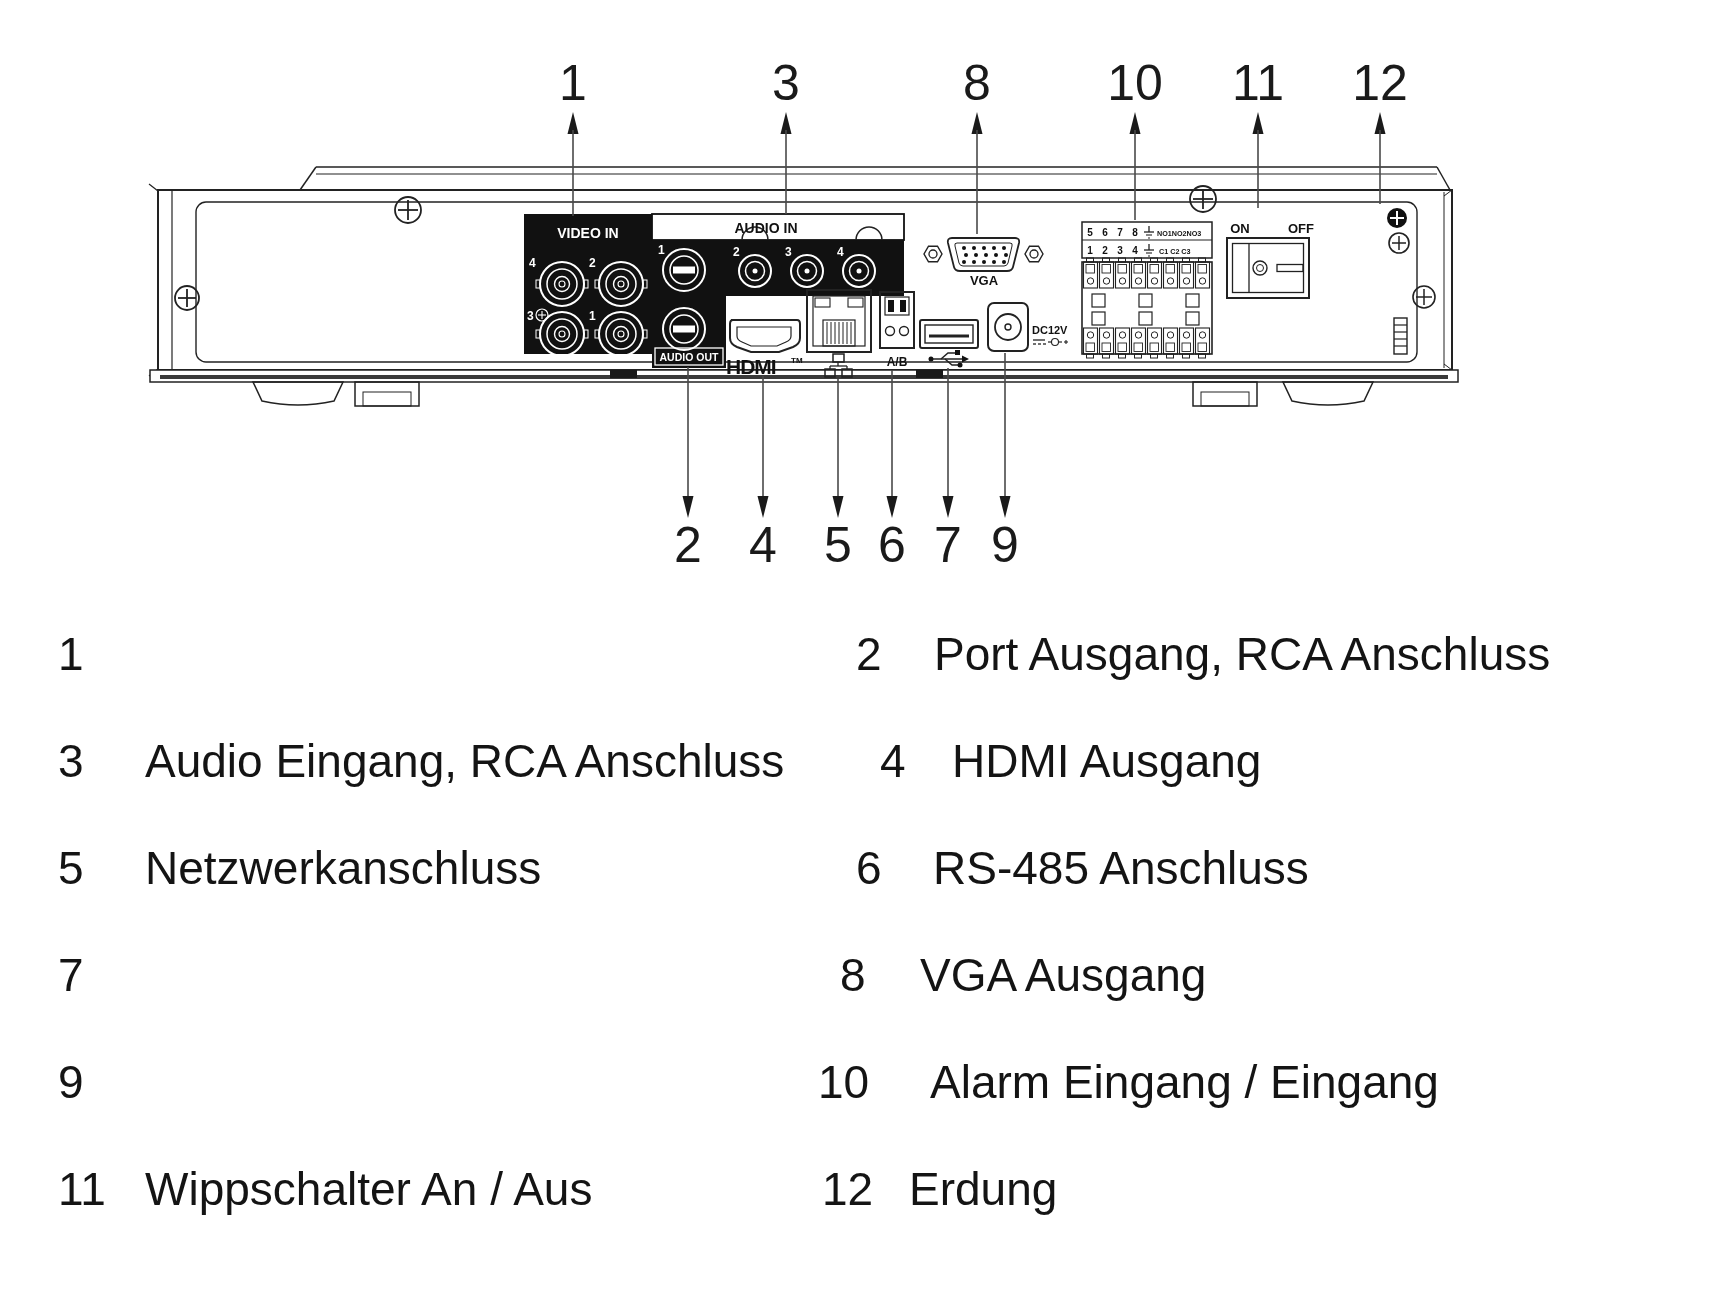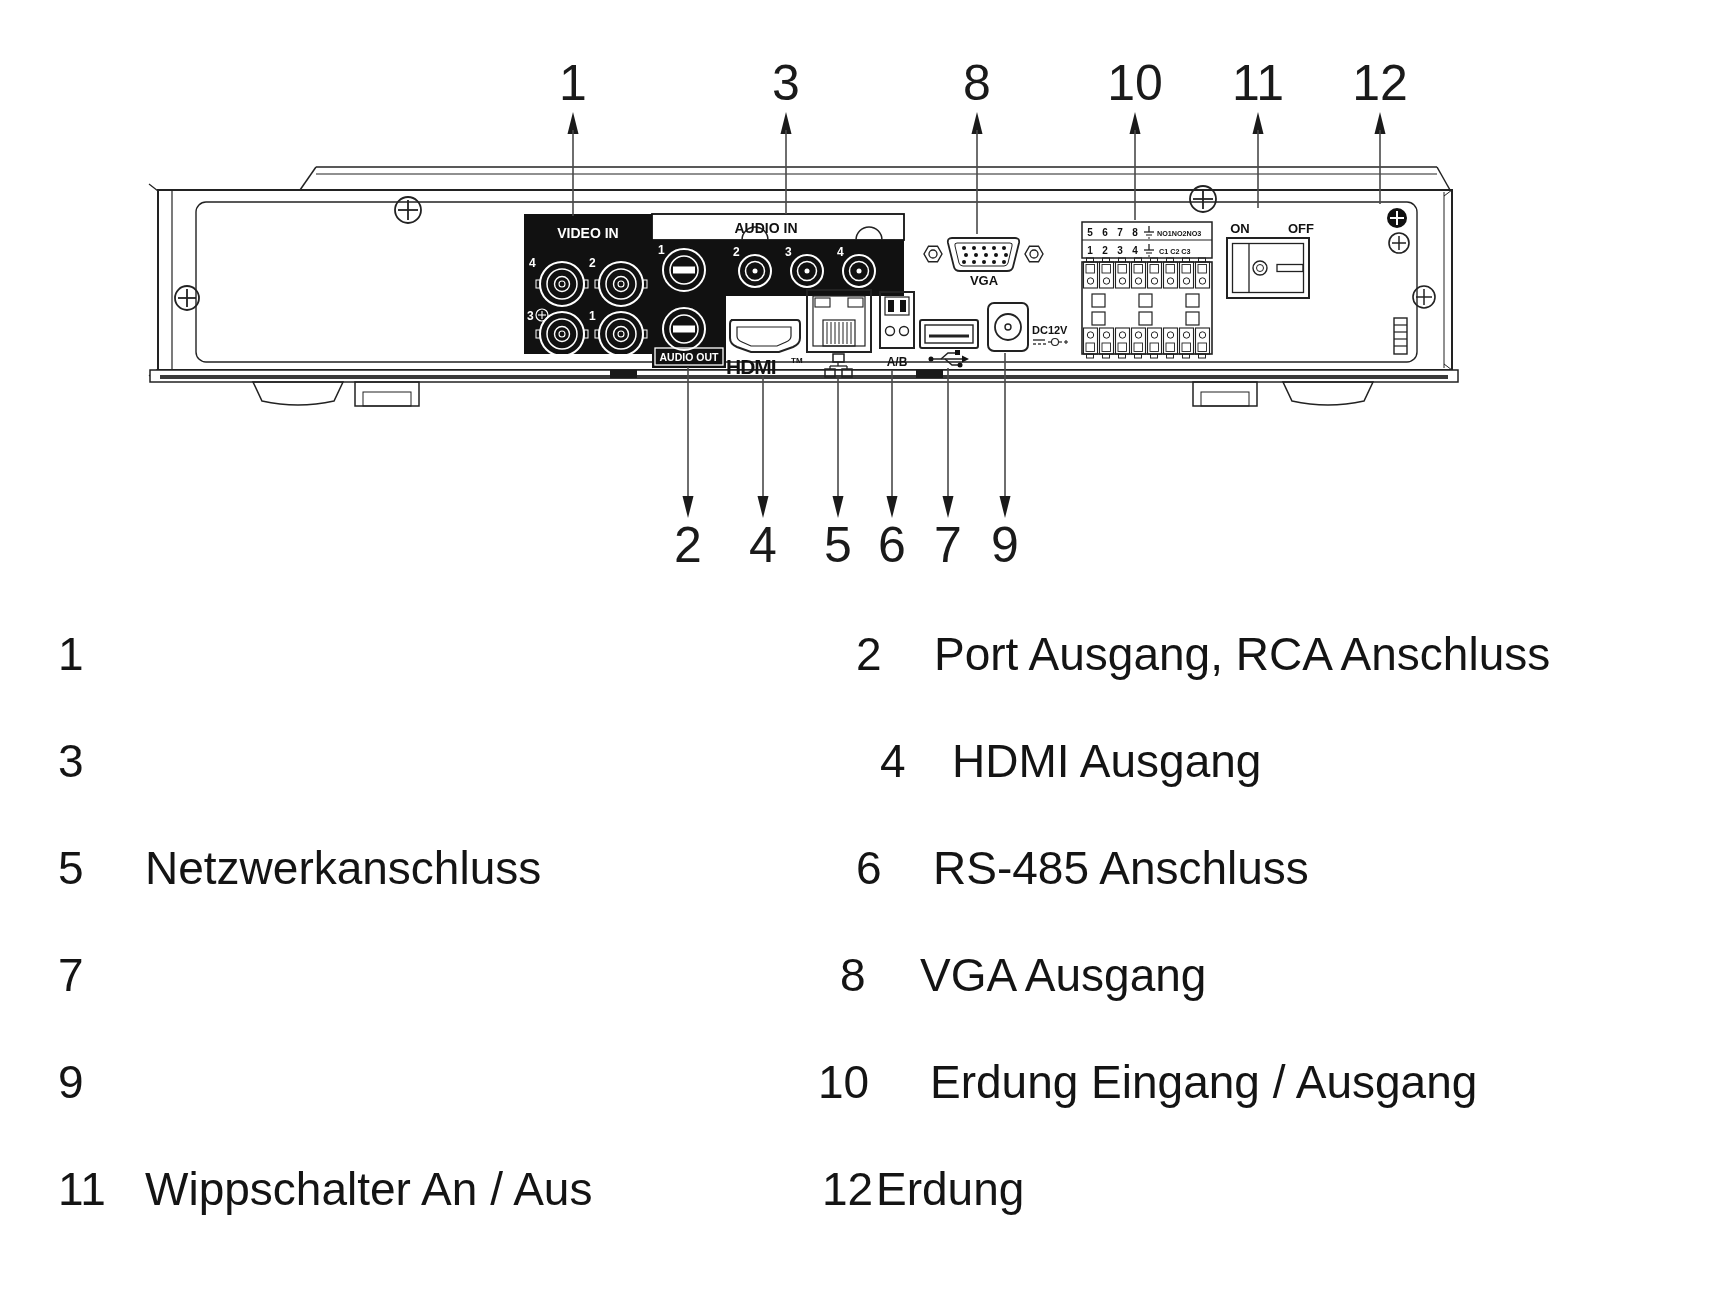--- a/index.html
+++ b/index.html
@@ -9,21 +9,21 @@
   .legend{position:absolute;top:0;left:0;width:1710px;height:1314px;}
   .legend-row{position:absolute;left:0;width:1710px;height:56px;font-size:46px;color:#141414;white-space:nowrap;}
   .legend-row span{position:absolute;top:0;}
   .row1{top:627px}.row2{top:734px}.row3{top:841px}.row4{top:948px}.row5{top:1055px}.row6{top:1162px}
   .lnum{left:58px}.llab{left:145px}
   .row1 .rnum{left:856px}.row1 .rlab{left:934px}
   .row2 .rnum{left:880px}.row2 .rlab{left:952px}
   .row3 .rnum{left:856px}.row3 .rlab{left:933px}
   .row4 .rnum{left:840px}.row4 .rlab{left:920px}
   .row5 .rnum{left:818px}.row5 .rlab{left:930px}
-  .row6 .rnum{left:822px}.row6 .rlab{left:876px}
+  .row6 .rnum{left:822px}.row6 .rlab{left:909px}
   text{font-family:"Liberation Sans",sans-serif;}
   .callout-num{font-size:50px;fill:#1a1a1a;}
   .cline{stroke:#4a4a4a;stroke-width:1.6;}
   .ahead{fill:#1a1a1a;}
   .ln{stroke:#222;fill:none;}
   .wln{stroke:#fff;fill:none;}
   .ptxt{fill:#111;font-weight:bold;}
   .wtxt{fill:#fff;font-weight:bold;}
 </style>
 </head>
@@ -412,38 +412,39 @@
 </svg>
 
 <div class="legend">
   <div class="legend-row row1">
     <span class="lnum">1</span>
     <span class="rnum">2</span>
     <span class="rlab">Port Ausgang, RCA Anschluss</span>
   </div>
   <div class="legend-row row2">
     <span class="lnum">3</span>
+    <span class="llab">Audio Eingang, RCA Anschluss</span>
     <span class="rnum">4</span>
     <span class="rlab">HDMI Ausgang</span>
   </div>
   <div class="legend-row row3">
     <span class="lnum">5</span>
     <span class="llab">Netzwerkanschluss</span>
     <span class="rnum">6</span>
     <span class="rlab">RS-485 Anschluss</span>
   </div>
   <div class="legend-row row4">
     <span class="lnum">7</span>
     <span class="rnum">8</span>
     <span class="rlab">VGA Ausgang</span>
   </div>
   <div class="legend-row row5">
     <span class="lnum">9</span>
     <span class="rnum">10</span>
-    <span class="rlab">Erdung Eingang / Ausgang</span>
+    <span class="rlab">Alarm Eingang / Eingang</span>
   </div>
   <div class="legend-row row6">
     <span class="lnum">11</span>
     <span class="llab">Wippschalter An / Aus</span>
     <span class="rnum">12</span>
     <span class="rlab">Erdung</span>
   </div>
 </div>
 
 </div>

